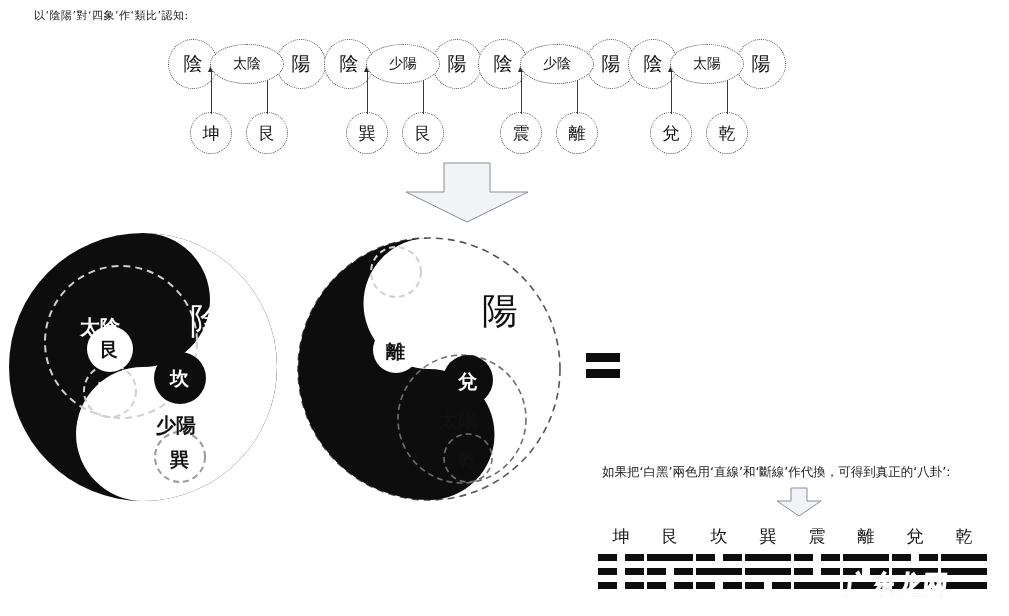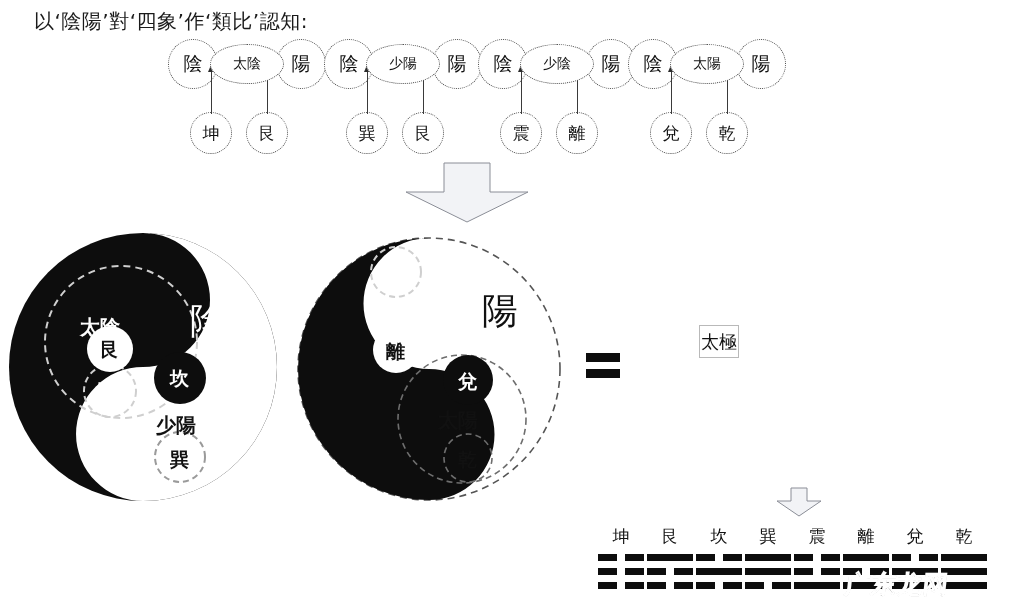--- a/index.html
+++ b/index.html
@@ -21,21 +21,21 @@
     inset: 0;
     width: 1009px;
     height: 616px;
   }
   .abs { position: absolute; }
 
   
   #page-title {
     left: 34px;
     top: 8px;
-    font-size: 20px;
+    font-size: 11px;
     letter-spacing: 0.5px;
     white-space: nowrap;
     color: #1a1a1a;
   }
 
   
   #analogy-row {
     left: 0px;
     top: 36px;
     width: 1009px;
@@ -349,28 +349,25 @@
   </div>
 
   <div class="abs" id="equals-sign">
     <div class="bar"></div>
     <div class="bar"></div>
   </div>
 
   <div class="abs" id="hierarchy-table">
     <table>
       <tbody id="table-body">
-          <tr class="r-taiji">
-            <td class="rowlabel"></td>
-            <td class="c u1 cell-white" colspan="8">太極</td>
-          </tr>
         </tbody>
     </table>
   </div>
 
+  <div class="abs" id="conversion-note">如果把‘白黑’兩色用‘直線’和‘斷線’作代換，可得到真正的‘八卦’:</div>
 
   <div class="abs block-arrow" id="arrow-secondary">
     <svg width="48" height="31" viewBox="0 0 48 31" xmlns="http://www.w3.org/2000/svg">
       <polygon points="16,1 32,1 32,14 46,14 24,29 2,14 16,14" fill="#f2f3f6" stroke="#8a8d96" stroke-width="1"></polygon>
     </svg>
   </div>
 
   <div class="abs" id="trigram-row">
       <div class="trigram" style="left: 0px;">
         <div class="tri-name">坤</div>

